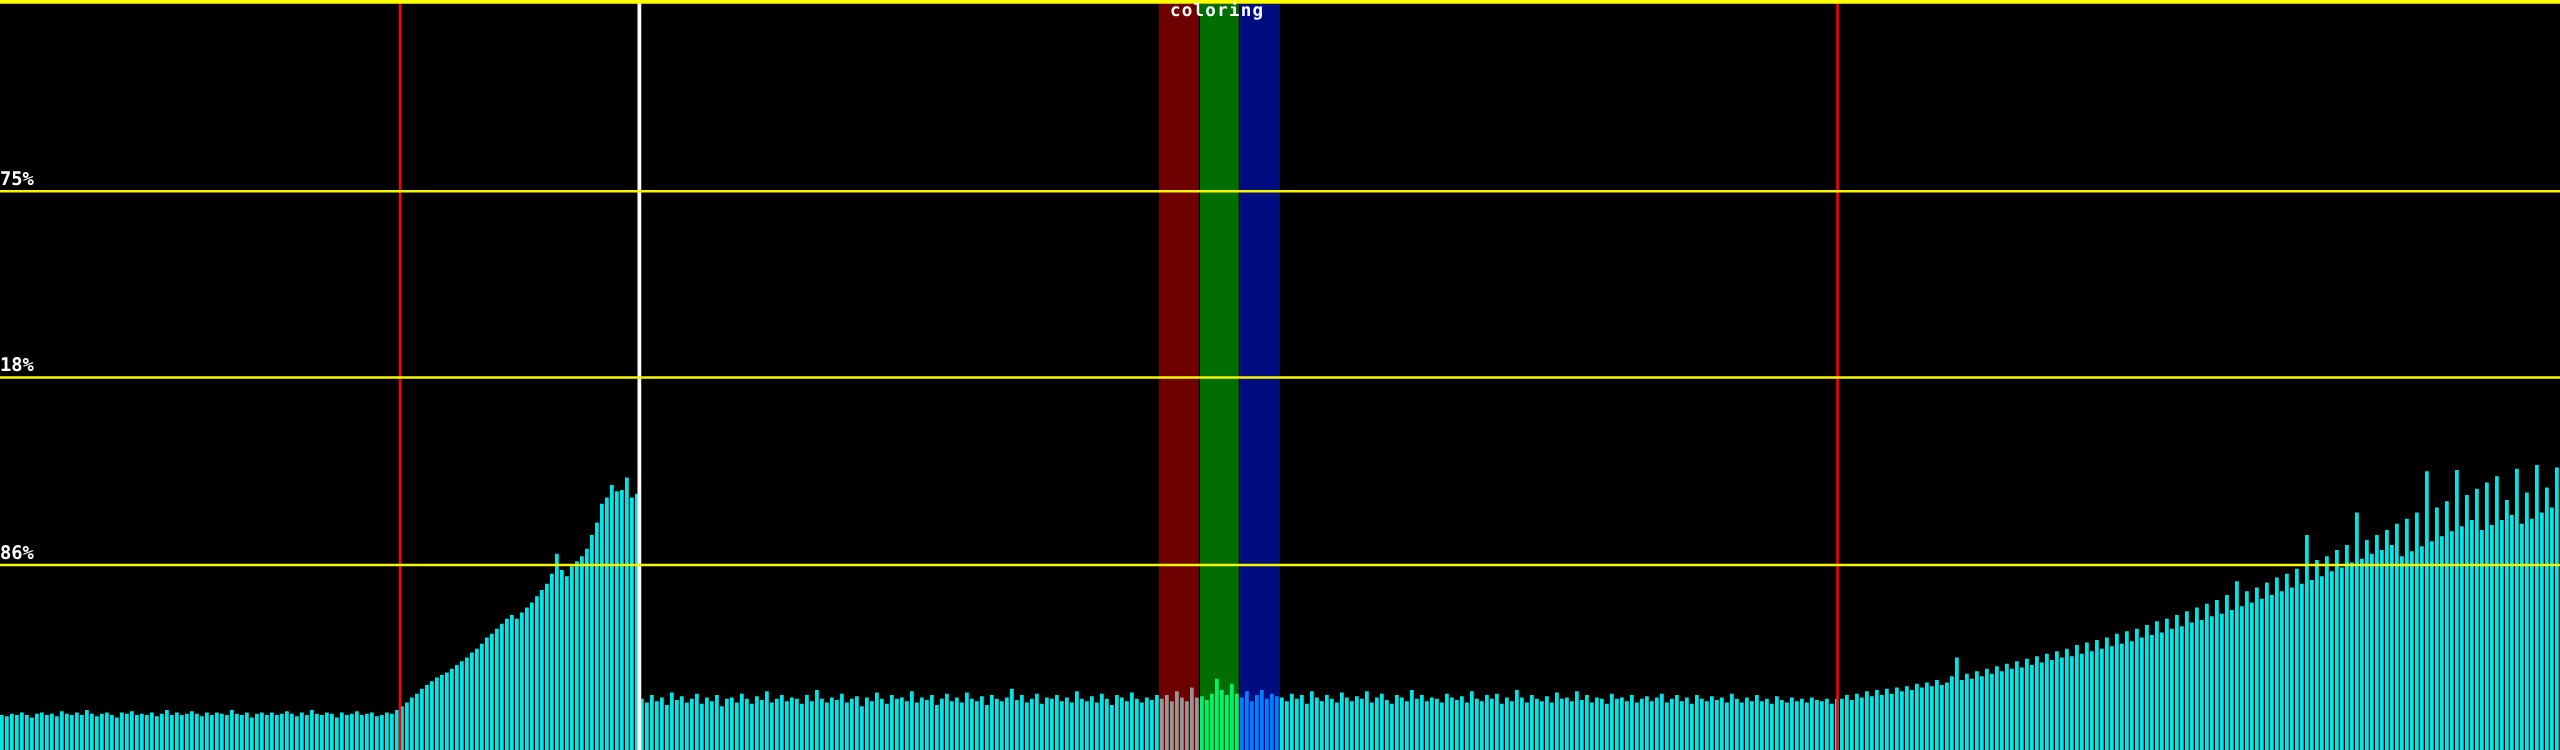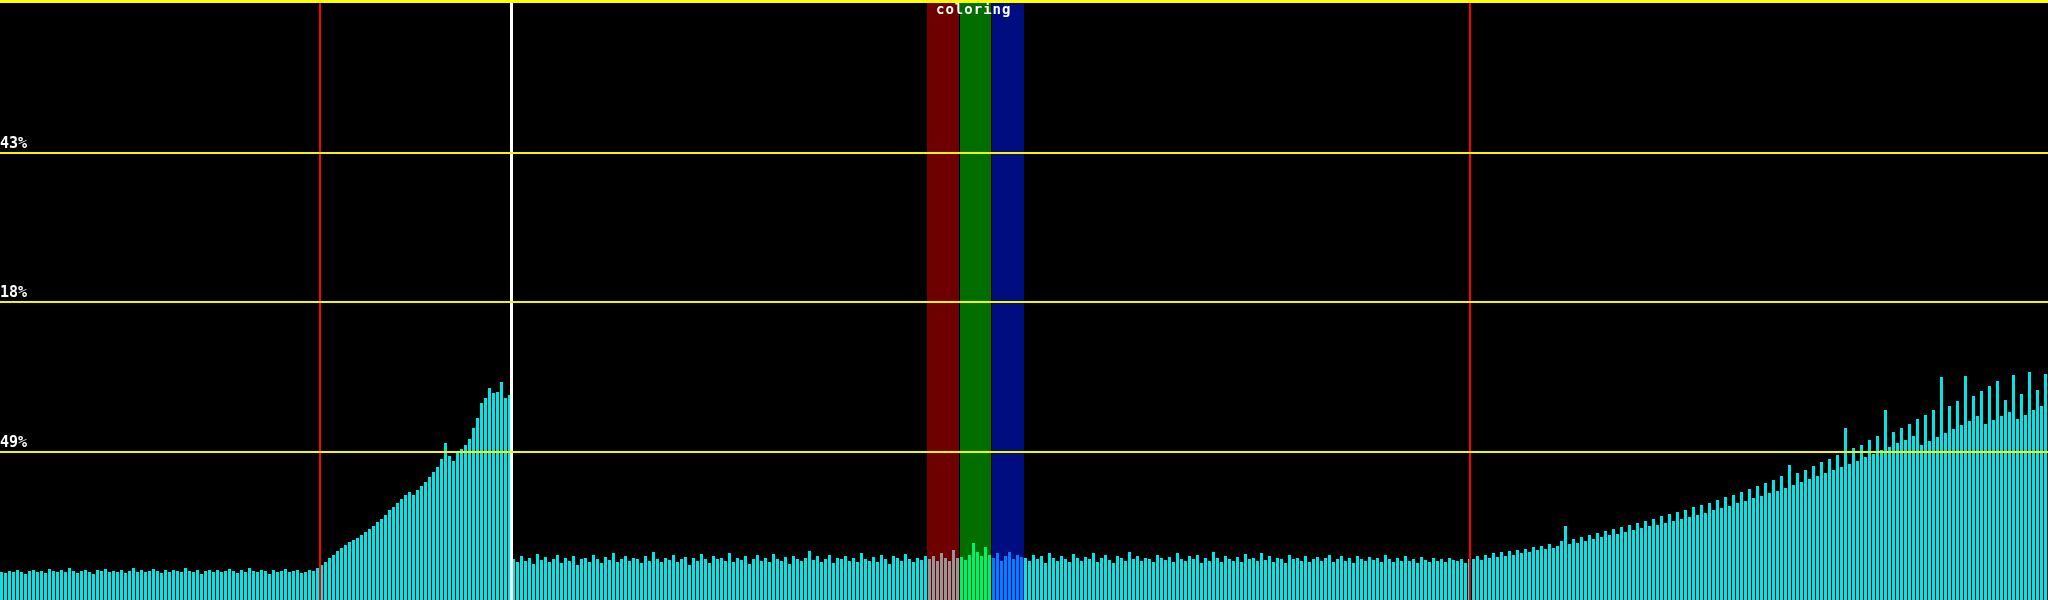--- a/index.html
+++ b/index.html
@@ -549,21 +549,21 @@
       <div class="bar" style="left: 2040px; width: 3px; height: 194px; background: rgb(0, 229, 229);"></div>
       <div class="bar" style="left: 2044px; width: 3px; height: 226px; background: rgb(0, 229, 229);"></div>
     </div>
   <div id="markers-layer">
       <div class="vmarker" style="left: 319px; width: 2px; background: rgb(255, 0, 0);"></div>
       <div class="vmarker" style="left: 510px; width: 3px; background: rgb(255, 255, 255);"></div>
       <div class="vmarker" style="left: 1469px; width: 2px; background: rgb(255, 0, 0);"></div>
     </div>
   <div id="grid-layer">
       <div class="gridline" style="top: 152px; background: rgb(245, 245, 0);"></div>
-      <div class="ticklabel" style="top: 135px; color: rgb(255, 255, 255);">43%</div>
+      <div class="ticklabel" style="top: 135px; color: rgb(255, 255, 255);">75%</div>
       <div class="gridline" style="top: 301px; background: rgb(245, 245, 0);"></div>
       <div class="ticklabel" style="top: 284px; color: rgb(255, 255, 255);">18%</div>
       <div class="gridline" style="top: 451px; background: rgb(245, 245, 0);"></div>
-      <div class="ticklabel" style="top: 434px; color: rgb(255, 255, 255);">49%</div>
+      <div class="ticklabel" style="top: 434px; color: rgb(255, 255, 255);">86%</div>
     </div>
   <div class="topline" style="background: rgb(255, 255, 0);"></div>
   <div class="annotation" style="color: rgb(255, 255, 255);">coloring</div>
 </div>
 
 </body></html>

